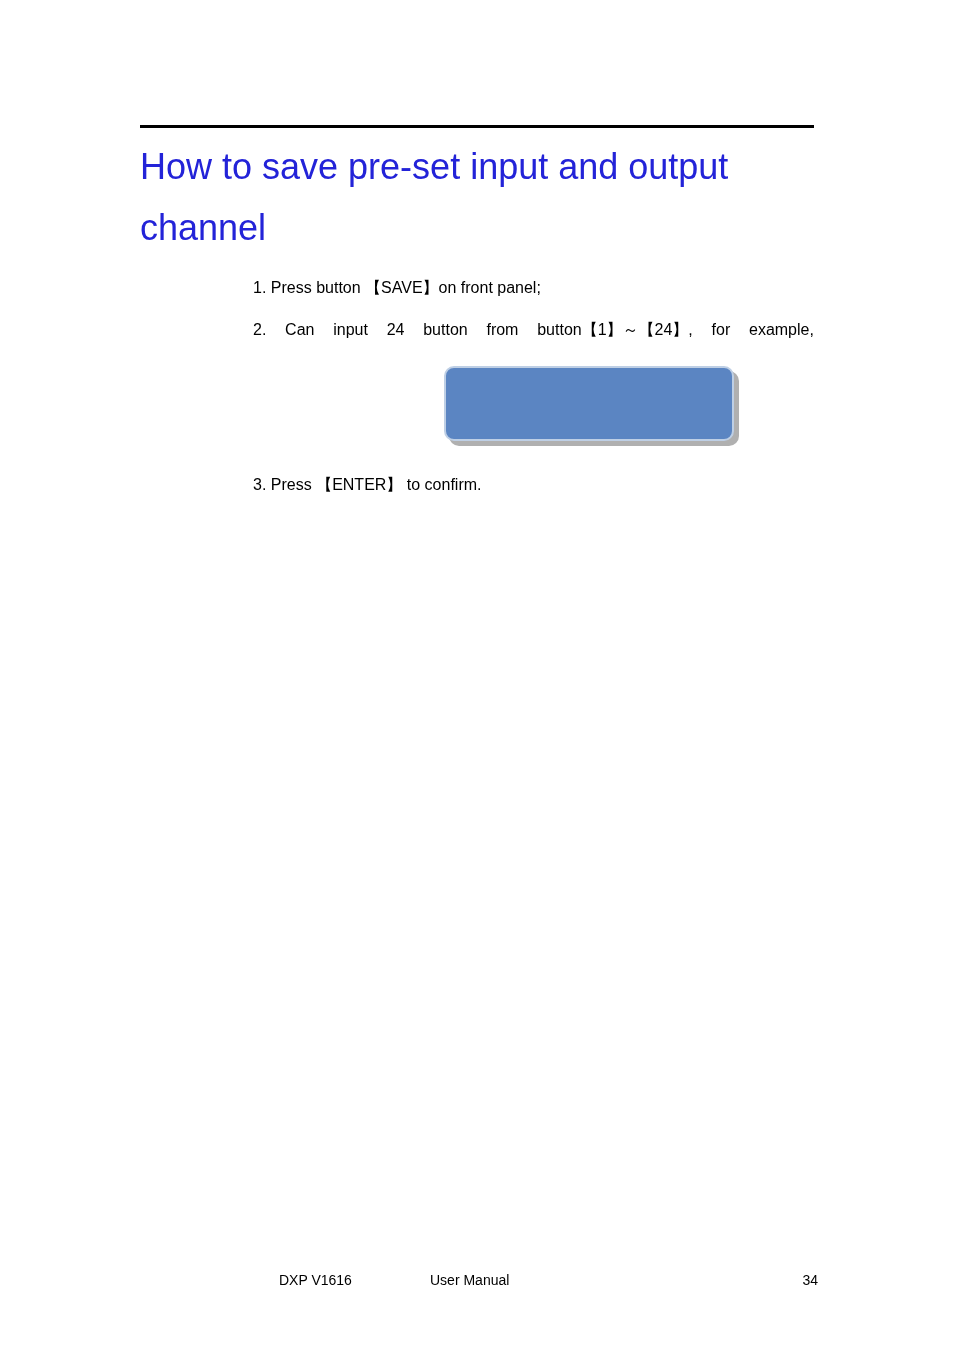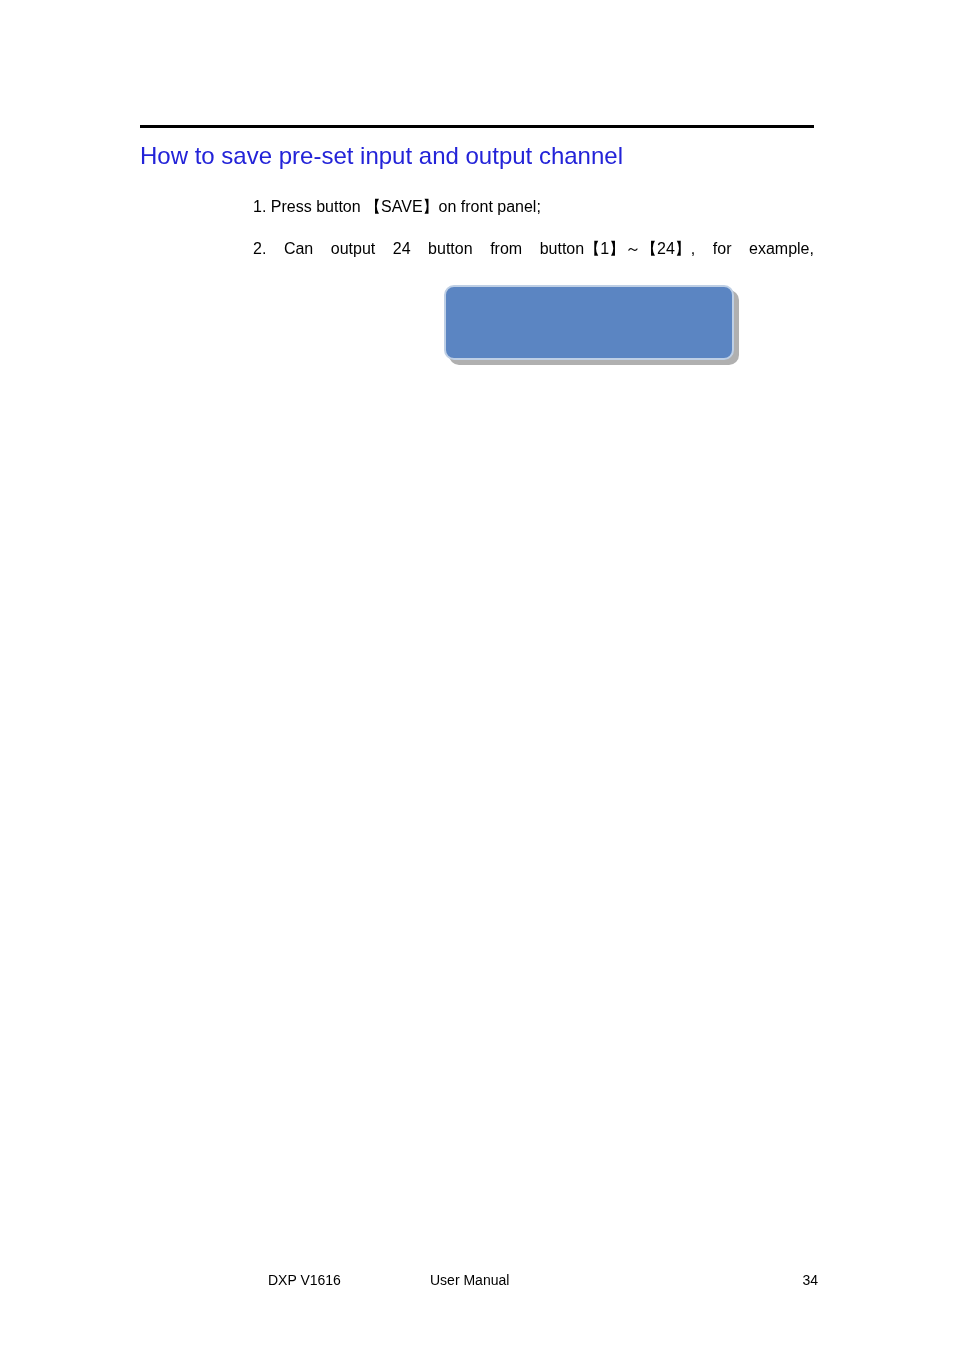--- a/index.html
+++ b/index.html
@@ -15,21 +15,21 @@
       position: relative;
     }
     .page-container {
       padding: 125px 140px 0 140px;
     }
     .title-rule {
       border-top: 3px solid #000;
       margin-bottom: 8px;
     }
     .section-title {
-      font-size: 24px;
+      font-size: 36px;
       color: #2323d8;
       font-weight: normal;
       line-height: 1.7;
       margin-bottom: 18px;
     }
     .step-list {
       padding-left: 113px;
       padding-right: 0;
     }
     .step-item {
@@ -83,21 +83,21 @@
       position: absolute;
       bottom: 78px;
       left: 0;
       width: 100%;
       display: flex;
       font-size: 14px;
       color: #000;
     }
     .footer-left {
       position: absolute;
-      left: 268px;
+      left: 279px;
     }
     .footer-center {
       position: absolute;
       left: 430px;
     }
     .footer-right {
       position: absolute;
       right: 136px;
     }
   </style>
@@ -108,37 +108,38 @@
   <div class="title-rule"></div>
   <h1 class="section-title">How to save pre-set input and output channel</h1>
 
   <div class="step-list">
     <div class="step-item">1. Press button 【SAVE】on front panel;</div>
 
     <div class="step-item justified">
       <div class="step-2-line1">
         <span>2.</span>
           <span>Can</span>
-          <span>output</span>
+          <span>input</span>
           <span>24</span>
           <span>button</span>
           <span>from</span>
           <span>button【1】～【24】,</span>
           <span>for</span>
           <span>example,</span>
       </div>
     </div>
 
     <div class="display-box-container">
       <div class="display-box-wrapper">
         <div class="display-box-shadow"></div>
         <div class="display-box"></div>
       </div>
     </div>
 
+    <div class="step-item step-3">3. Press 【ENTER】 to confirm.</div>
   </div>
 </div>
 
 <div class="footer">
   <span class="footer-left">DXP V1616</span>
   <span class="footer-center">User Manual</span>
   <span class="footer-right">34</span>
 </div>
 
 </body></html>

